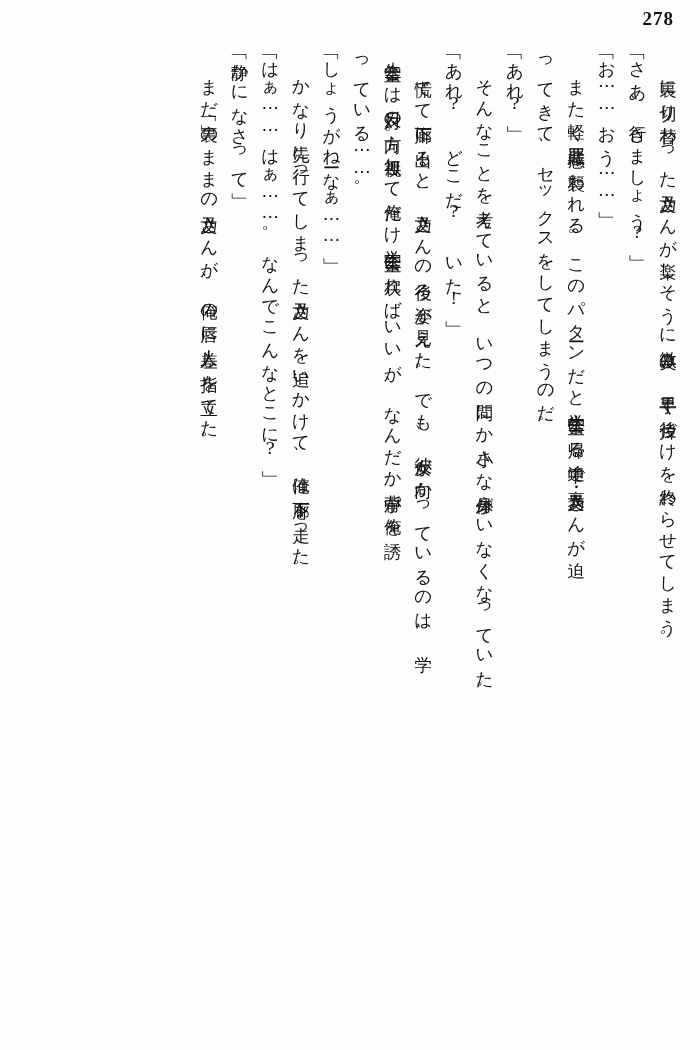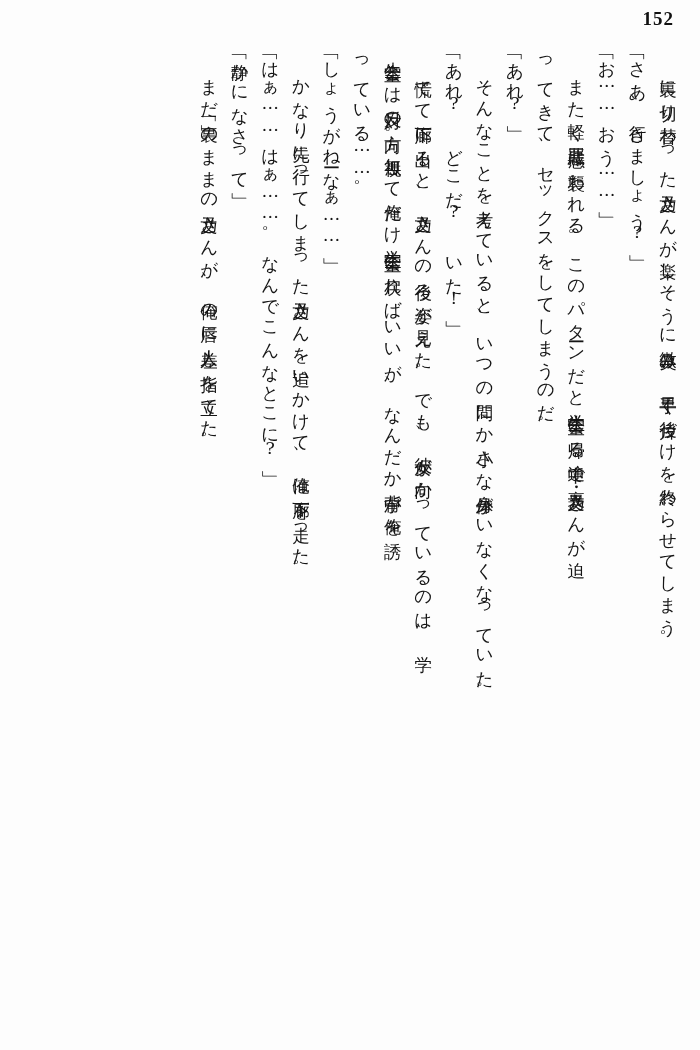--- a/index.html
+++ b/index.html
@@ -60,21 +60,21 @@
   }
   .line.indent {
     padding-top: 19px;
   }
 </style>
 </head>
 <body>
 
 <div class="page">
 
-  <div class="page-number">152</div>
+  <div class="page-number">278</div>
 
   <div class="body-text">
       <div class="line indent">裏に切り替わった文乃さんが楽しそうに微笑み、手早く後片づけを終わらせてしまう。</div>
       <div class="line">「さあ、行きましょう?」</div>
       <div class="line">「お……おう……」</div>
       <div class="line indent">また軽く罪悪感に襲われる。このパターンだと学生会室に帰る途中で裏・文乃さんが迫</div>
       <div class="line">ってきて、セックスをしてしまうのだ。</div>
       <div class="line">「あれ?」</div>
       <div class="line indent">そんなことを考えていると、いつの間にか小さな身体がいなくなっていた。</div>
       <div class="line">「あれ? どこだ? いた!」</div>

